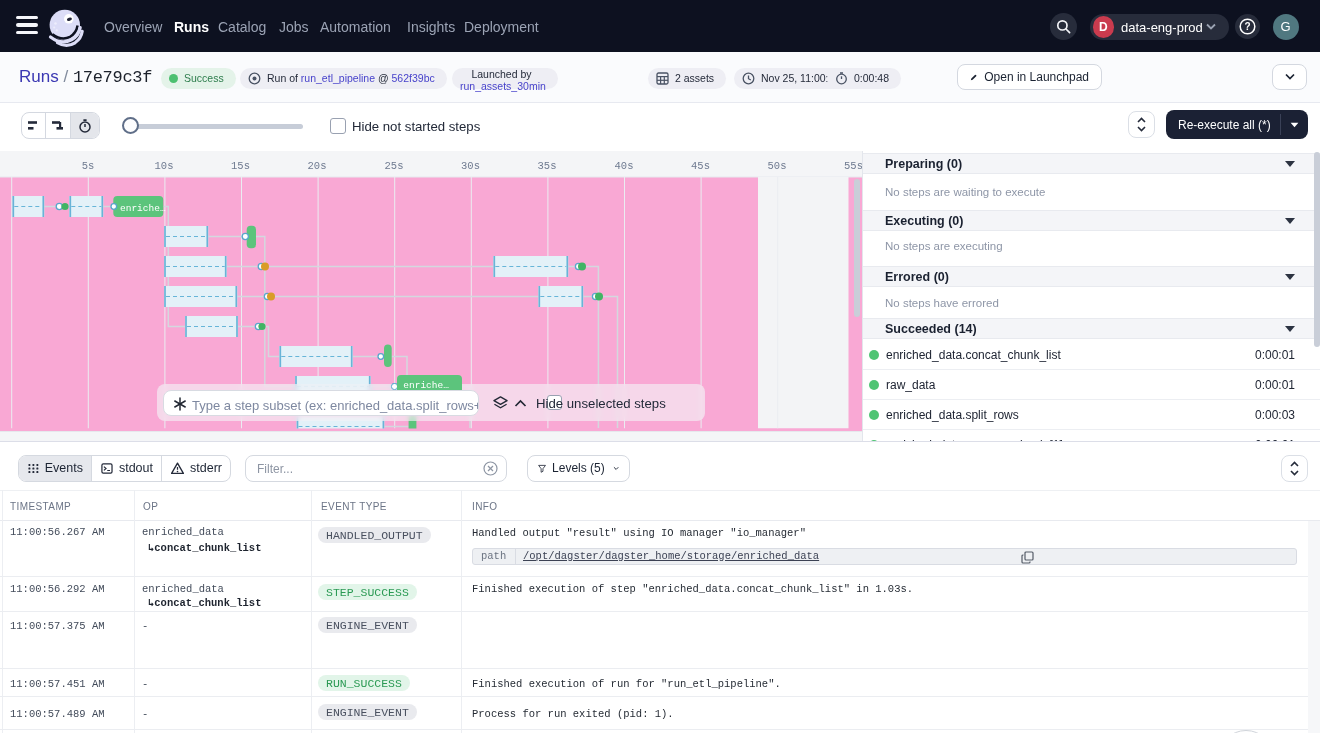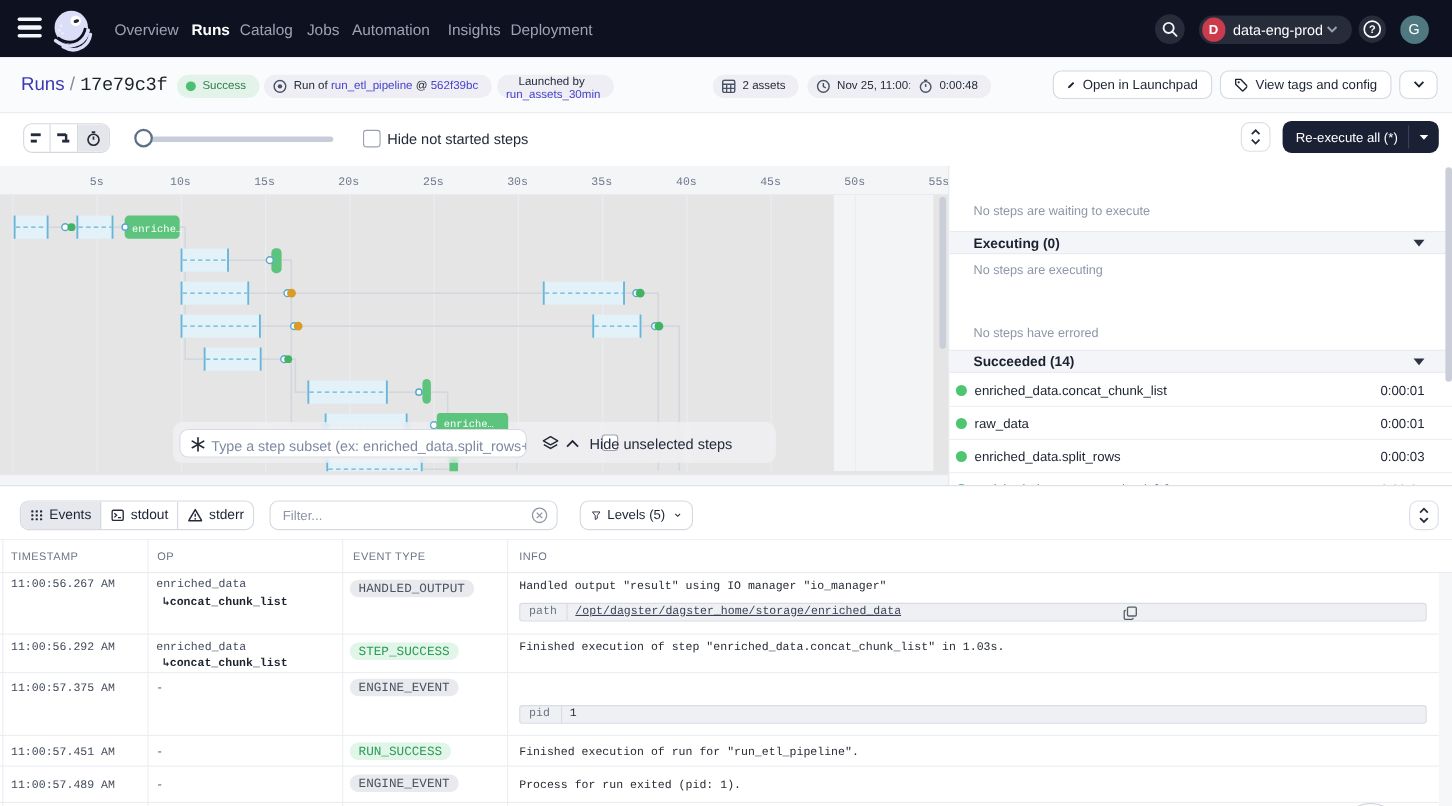--- a/index.html
+++ b/index.html
@@ -1,19 +1,19 @@
 <!DOCTYPE html>
 <html><head>
 <meta charset="utf-8">
 <style>
 * { margin:0; padding:0; box-sizing:border-box; }
 html,body { width:1320px; height:733px; overflow:hidden; background:#fff; }
 body { font-family:"Liberation Sans", sans-serif; }
 .abs { position:absolute; }
-#page { position:relative; width:1320px; height:530px; background:#e5e5e5; }
+#page { position:relative; width:1320px; height:530px; background:#f9a8d4; }
 .mono { font-family:"Liberation Mono", monospace; }
 
 
 #nav { left:0; top:0; width:1320px; height:52px; background:#0d1120; }
 .navlink { position:absolute; top:19px; font-size:14px; color:#9ba3b4; }
 .ham { position:absolute; left:16px; top:16px; width:22px; height:20px; }
 .ham div { height:3.2px; background:#f5f6fa; border-radius:2px; margin-bottom:4.2px; }
 .ncirc { position:absolute; border-radius:50%; }
 
 
@@ -141,26 +141,20 @@
           <circle cx="6.5" cy="7" r="4.8" stroke="#4a5364" stroke-width="1.3" fill="none"></circle>
           <line x1="6.5" y1="7" x2="6.5" y2="4.3" stroke="#4a5364" stroke-width="1.3"></line>
           <line x1="5" y1="1" x2="8" y2="1" stroke="#4a5364" stroke-width="1.5"></line>
         </svg>
       0:00:48</div>
     <div class="btn" style="left:957px; width:145px; padding:0 12px;">
       <svg width="15" height="15" viewBox="0 0 15 15" style="margin-right:7px;">
           <path d="M1.8 13.2 l.9-3.6 L10.2 2.1 a1.4 1.4 0 0 1 2 0 l.7.7 a1.4 1.4 0 0 1 0 2 L5.4 12.3 z" fill="#1b2332"></path>
         </svg>
       Open in Launchpad</div>
-    <div class="btn" style="left:1109px; width:156px; padding:0 12px;">
-      <svg width="14" height="14" viewBox="0 0 14 14" style="margin-right:7px;">
-          <path d="M1.5 1.5 h5 L13 8 a1 1 0 0 1 0 1.4 L9.4 13 a1 1 0 0 1-1.4 0 L1.5 6.5z" stroke="#1b2332" stroke-width="1.4" fill="none" stroke-linejoin="round"></path>
-          <circle cx="4.6" cy="4.6" r="1.1" fill="#1b2332"></circle>
-        </svg>
-      View tags and config</div>
     <div class="btn" style="left:1272px; width:35px; justify-content:center;">
       <svg width="12" height="8" viewBox="0 0 12 8">
           <path d="M2 1.5 L6 5.5 L10 1.5" stroke="#1b2332" stroke-width="1.7" fill="none"></path>
         </svg>
       </div>
   </div>
 
   <div class="abs" id="toolbar">
     <div class="abs" style="left:20.5px; top:9px; width:79.5px; height:27px; border:1px solid #d4d8e0; border-radius:8px; overflow:hidden; display:flex;">
       <div style="width:24.5px; height:100%; border-right:1px solid #d4d8e0; display:flex; align-items:center; justify-content:center;">
@@ -366,26 +360,34 @@
       <path d="M8 1 L15 5 L8 9 L1 5z" stroke="#222835" stroke-width="1.4" fill="none" stroke-linejoin="round"></path>
       <path d="M1.5 8.8 L8 12.5 L14.5 8.8" stroke="#222835" stroke-width="1.4" fill="none"></path>
     </svg>
   <svg class="abs" style="left:514px; top:399px;" width="13" height="9" viewBox="0 0 13 9">
       <path d="M1.5 7 L6.5 2 L11.5 7" stroke="#222835" stroke-width="1.7" fill="none"></path>
     </svg>
   <div class="abs" style="left:546.5px; top:394.5px; width:15.5px; height:15.5px; border:1.6px solid #99a1b1; border-radius:3px; background:#fff;"></div>
   <span class="abs" style="left:536px; top:395.5px; font-size:13.2px; color:#222938;">Hide unselected steps</span>
 
   <div class="abs" id="sidebar">
+    <div class="shead" style="top:2px;">
+        <b>Preparing (0)</b>
+        <div class="scaret"></div>
+      </div>
     <div class="smsg" style="top:35px;">No steps are waiting to execute</div>
     <div class="shead" style="top:58.5px;">
         <b>Executing (0)</b>
         <div class="scaret"></div>
       </div>
     <div class="smsg" style="top:89px;">No steps are executing</div>
+    <div class="shead" style="top:115px;">
+        <b>Errored (0)</b>
+        <div class="scaret"></div>
+      </div>
     <div class="smsg" style="top:145.5px;">No steps have errored</div>
     <div class="shead" style="top:166.5px;">
         <b>Succeeded (14)</b>
         <div class="scaret"></div>
       </div>
     <div class="srow" style="top:188.5px;">
         <div class="sdot"></div>
         <span class="sname">enriched_data.concat_chunk_list</span>
         <span class="sdur">0:00:01</span>
       </div>
@@ -498,25 +500,20 @@
     <span class="ts" style="top:140.5px;">11:00:56.292 AM</span>
     <span class="op1" style="top:140.5px;">enriched_data</span>
     <span class="op2" style="top:154px;">↳concat_chunk_list</span>
     <div class="pill green" style="top:142px;">STEP_SUCCESS</div>
     <span class="info" style="top:140.5px;">Finished execution of step "enriched_data.concat_chunk_list" in 1.03s.</span>
     <div class="rowline" style="top:169px;"></div>
 
     <span class="ts" style="top:177.5px;">11:00:57.375 AM</span>
     <span class="op1" style="top:177.5px;">-</span>
     <div class="pill gray" style="top:175px;">ENGINE_EVENT</div>
-    <div class="chip" style="top:199px;">
-      <span style="position:absolute; left:8px; top:1px; color:#6b7381;">pid</span>
-      <div style="position:absolute; left:37px; top:0; bottom:0; width:1px; background:#d9dce3;"></div>
-      <span style="position:absolute; left:45px; top:1px; color:#262c35;">1</span>
-    </div>
     <div class="rowline" style="top:226px;"></div>
 
     <span class="ts" style="top:235.5px;">11:00:57.451 AM</span>
     <span class="op1" style="top:235.5px;">-</span>
     <div class="pill green" style="top:233px;">RUN_SUCCESS</div>
     <span class="info" style="top:235.5px;">Finished execution of run for "run_etl_pipeline".</span>
     <div class="rowline" style="top:254px;"></div>
 
     <span class="ts" style="top:266px;">11:00:57.489 AM</span>
     <span class="op1" style="top:266px;">-</span>

